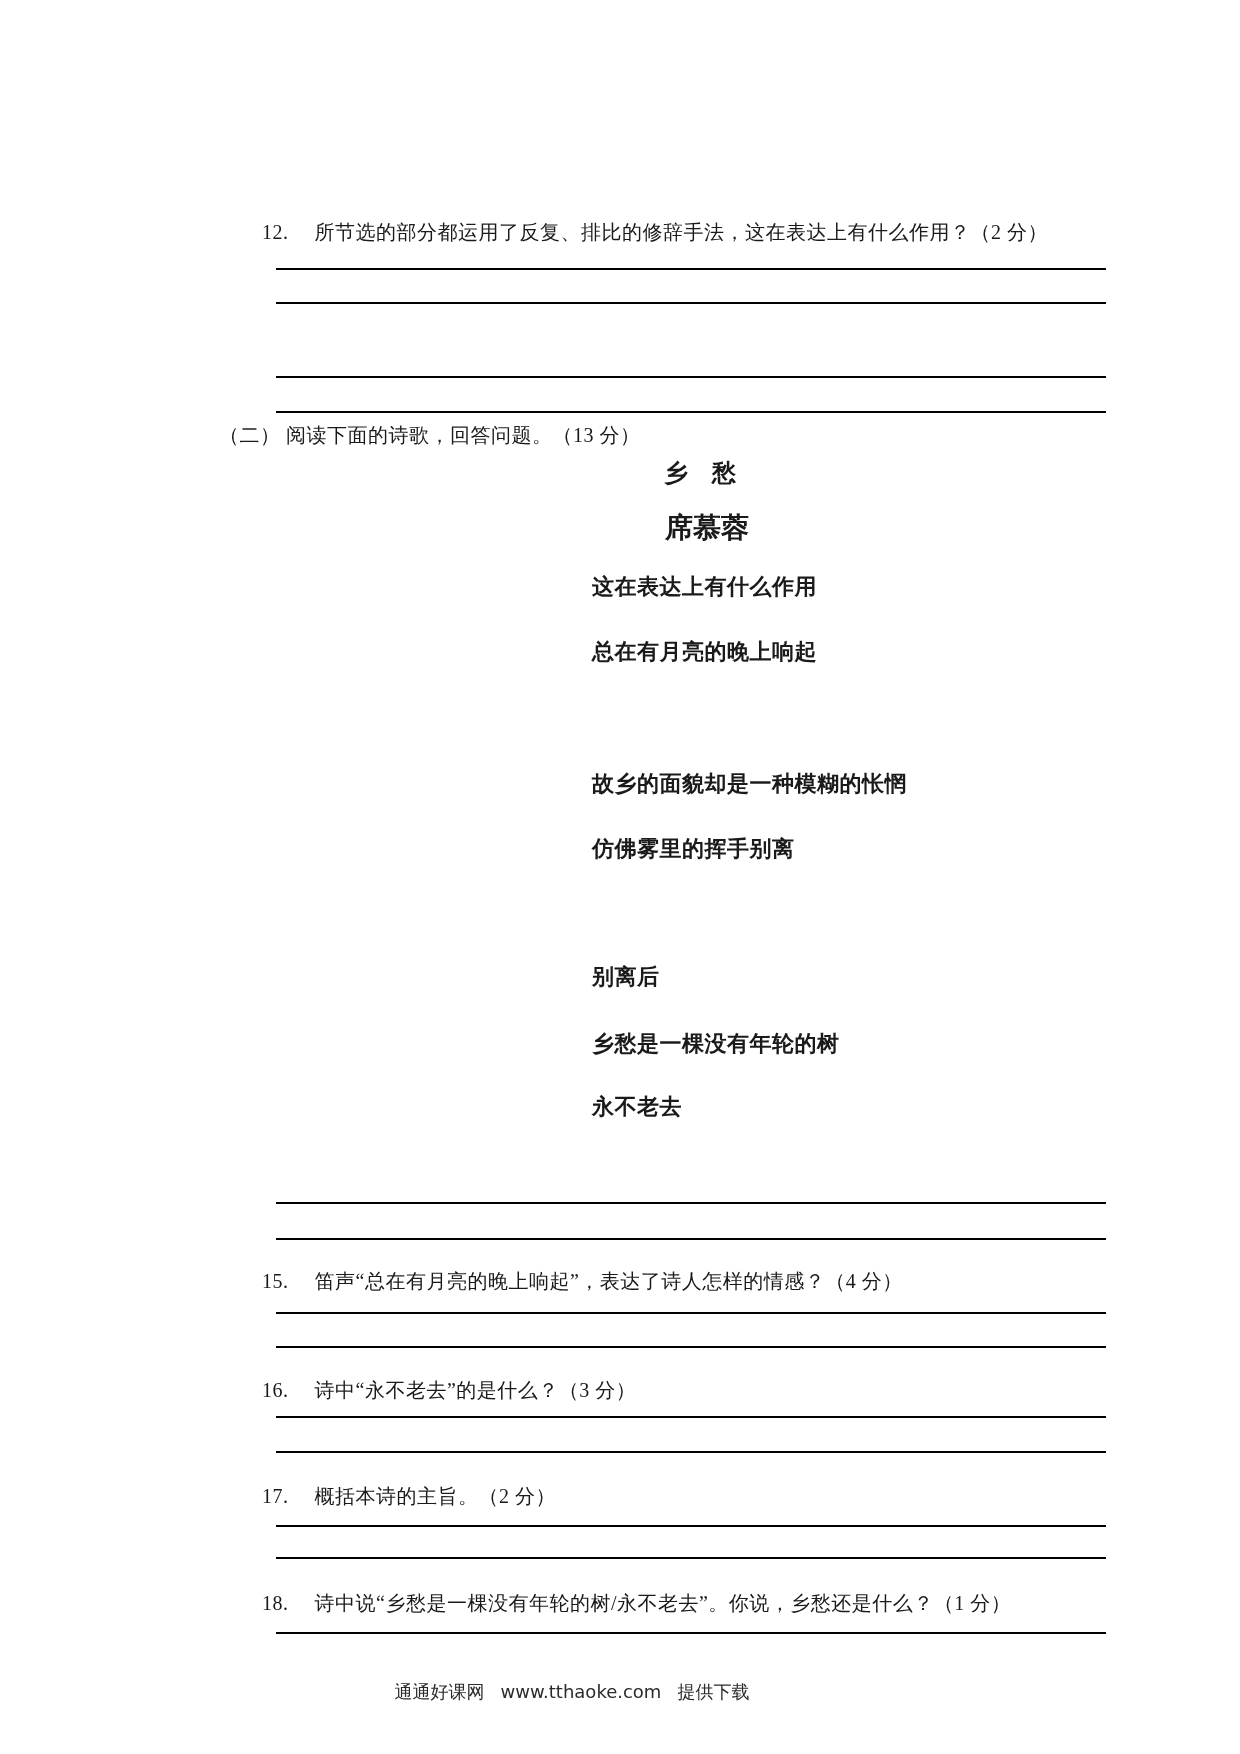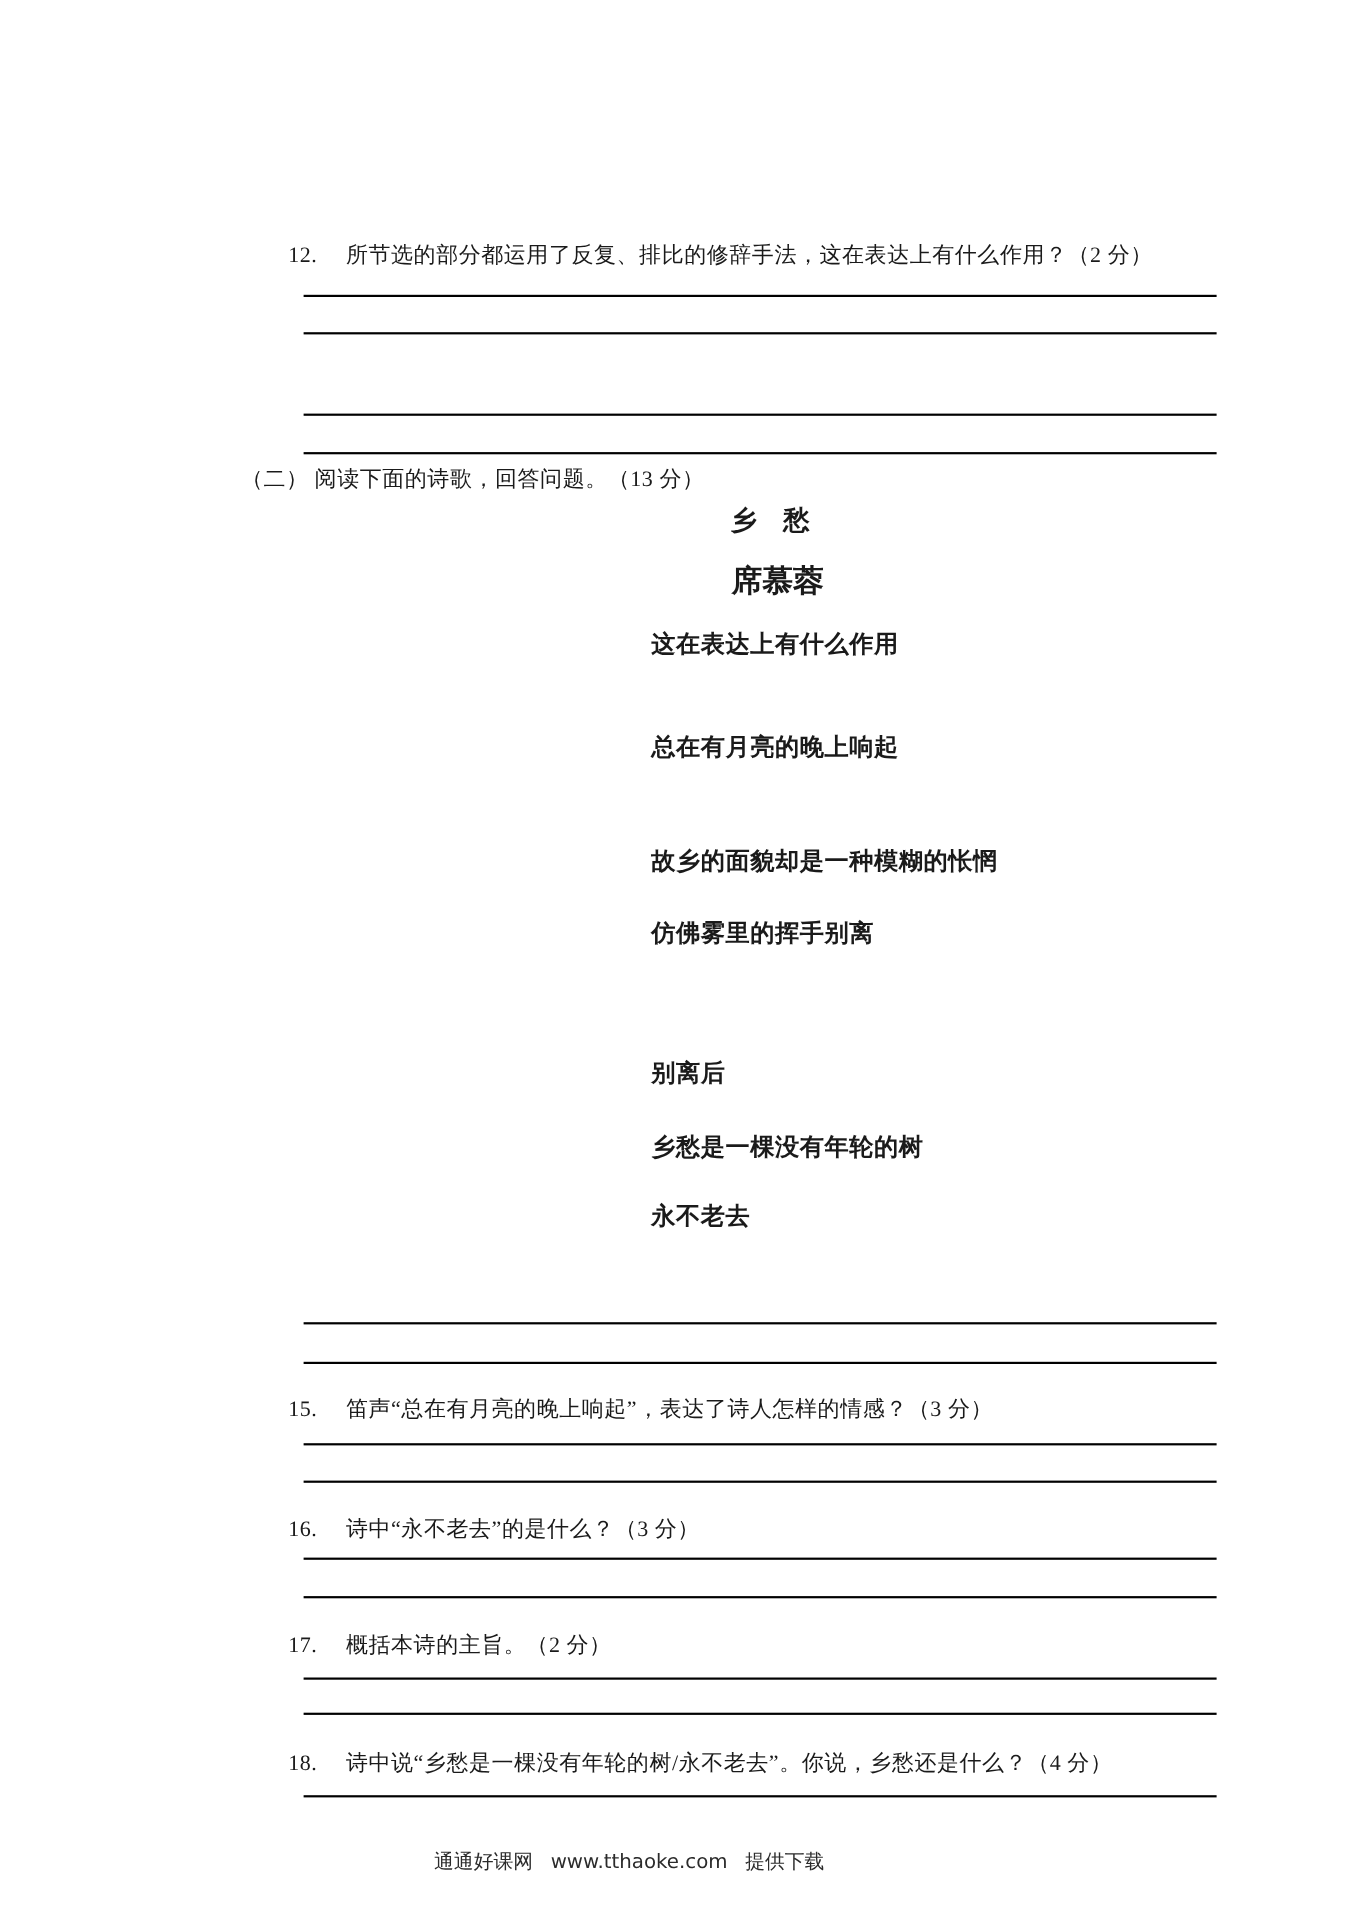--- a/index.html
+++ b/index.html
@@ -88,21 +88,21 @@
     position: absolute;
     left: 538px;
     font-size: 22px;
     line-height: 28px;
     font-weight: 700;
     font-family: "DejaVu Sans", "Liberation Sans", sans-serif;
     letter-spacing: 0.5px;
     white-space: nowrap;
   }
   #pl1 { top: 519px; }
-  #pl2 { top: 612px; }
+  #pl2 { top: 584px; }
   #pl3 { top: 716px; }
   #pl4 { top: 781px; }
   #pl5 { top: 909px; }
   #pl6 { top: 976px; }
   #pl7 { top: 1039px; }
 
   
   #footer {
     position: absolute;
     left: 0;
@@ -140,39 +140,39 @@
   <div class="poem-line" id="pl3">故乡的面貌却是一种模糊的怅惘</div>
   <div class="poem-line" id="pl4">仿佛雾里的挥手别离</div>
   <div class="poem-line" id="pl5">别离后</div>
   <div class="poem-line" id="pl6">乡愁是一棵没有年轮的树</div>
   <div class="poem-line" id="pl7">永不老去</div>
 
   <div class="answer-line" id="al5"></div>
   <div class="answer-line" id="al6"></div>
 
   <div class="q" id="q15">
-    <span class="qnum">15.</span><span>笛声“总在有月亮的晚上响起”，表达了诗人怎样的情感？（3 分）</span>
+    <span class="qnum">15.</span><span>笛声“总在有月亮的晚上响起”，表达了诗人怎样的情感？（4 分）</span>
   </div>
   <div class="answer-line" id="al7"></div>
   <div class="answer-line" id="al8"></div>
 
   <div class="q" id="q16">
     <span class="qnum">16.</span><span>诗中“永不老去”的是什么？（3 分）</span>
   </div>
   <div class="answer-line" id="al9"></div>
   <div class="answer-line" id="al10"></div>
 
   <div class="q" id="q17">
     <span class="qnum">17.</span><span>概括本诗的主旨。（2 分）</span>
   </div>
   <div class="answer-line" id="al11"></div>
   <div class="answer-line" id="al12"></div>
 
   <div class="q" id="q18">
-    <span class="qnum">18.</span><span>诗中说“乡愁是一棵没有年轮的树/永不老去”。你说，乡愁还是什么？（4 分）</span>
+    <span class="qnum">18.</span><span>诗中说“乡愁是一棵没有年轮的树/永不老去”。你说，乡愁还是什么？（1 分）</span>
   </div>
   <div class="answer-line" id="al13"></div>
 
   <div id="footer">
     <span>通通好课网</span><span>www.tthaoke.com</span><span>提供下载</span>
   </div>
 
 </div>
 
 </body></html>

